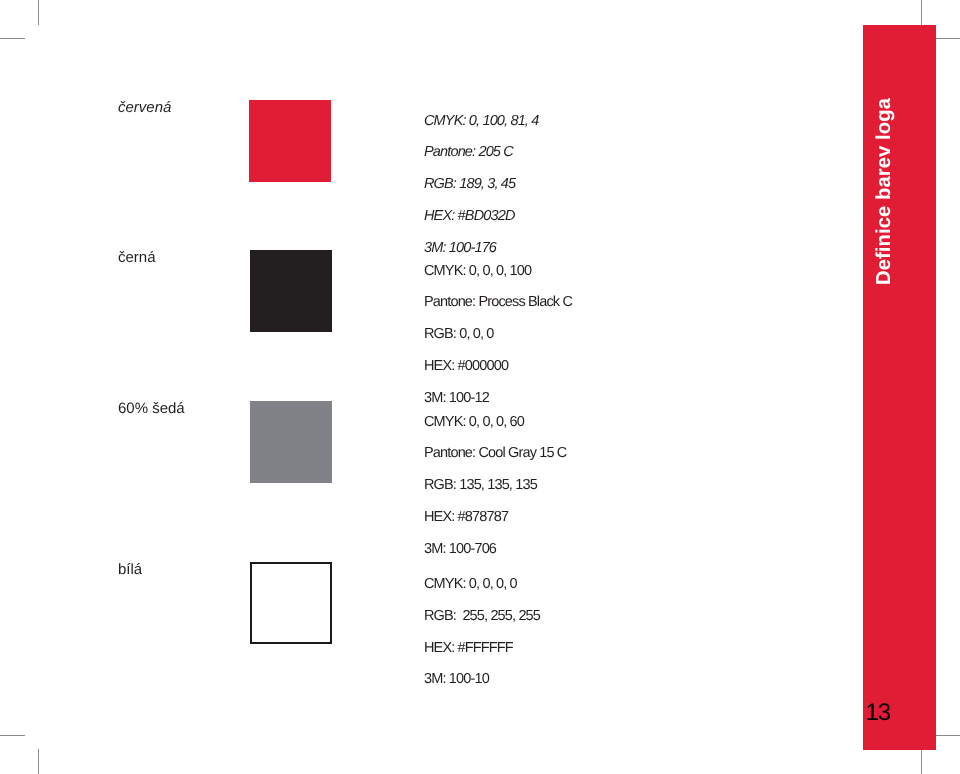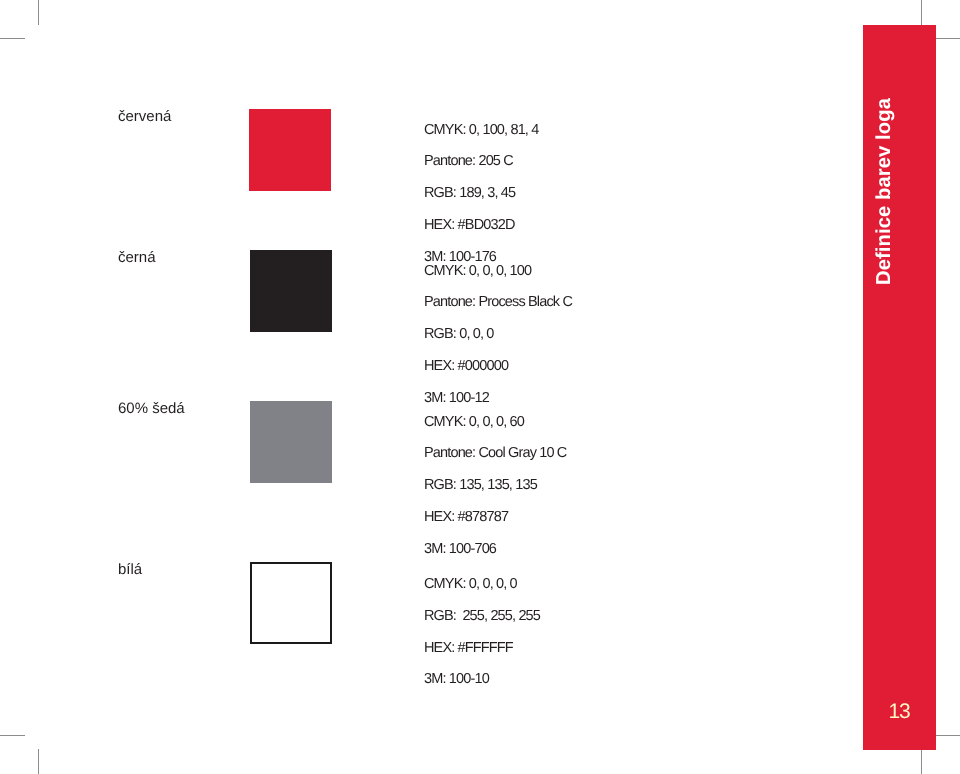--- a/index.html
+++ b/index.html
@@ -57,31 +57,31 @@
     font-weight: bold;
     font-size: 20.2px;
     line-height: 24px;
     letter-spacing: 0.1px;
     writing-mode: vertical-rl;
     transform: rotate(180deg);
     text-align: right;
   }
   .page-number {
     position: absolute;
-    left: 26px;
+    left: 3px;
     top: 676.4px;
-    color: #fef9c3;
-    font-size: 21px;
+    color: #000000;
+    font-size: 24px;
     letter-spacing: -1.2px;
     line-height: 1;
   }
 
   
   .row { position: absolute; left: 0; width: 863px; height: 90px; }
-  .row-1 { top: 109px; }
+  .row-1 { top: 100px; font-style: italic; }
   .row-2 { top: 250px; }
   .row-3 { top: 401px; padding-left: 20px; }
   .row-4 { top: 562px; padding-left: 25px; }
 
   .row-label {
     position: absolute;
     left: 118px;
     top: 0;
     font-size: 15px;
     line-height: 1;
@@ -152,21 +152,21 @@
       <div>HEX: #000000</div>
       <div>3M: 100-12</div>
     </div>
   </div>
 
   <div class="row row-3">
     <div class="row-label">60% šedá</div>
     <div class="swatch" style="background: rgb(128, 130, 135);"></div>
     <div class="specs">
       <div>CMYK: 0, 0, 0, 60</div>
-      <div>Pantone: Cool Gray 10 C</div>
+      <div>Pantone: Cool Gray 15 C</div>
       <div>RGB: 135, 135, 135</div>
       <div>HEX: #878787</div>
       <div>3M: 100-706</div>
     </div>
   </div>
 
   <div class="row row-4">
     <div class="row-label">bílá</div>
     <div class="swatch swatch-outline" style="background: rgb(255, 255, 255);"></div>
     <div class="specs">

